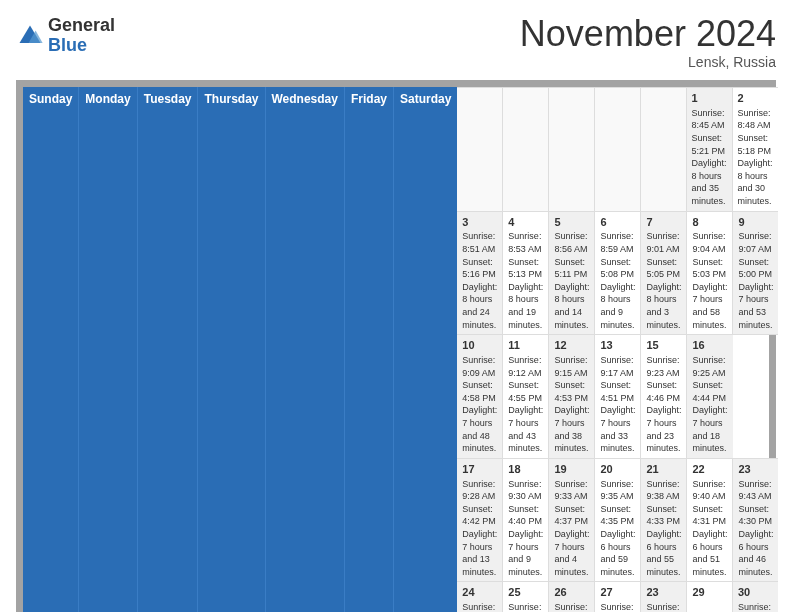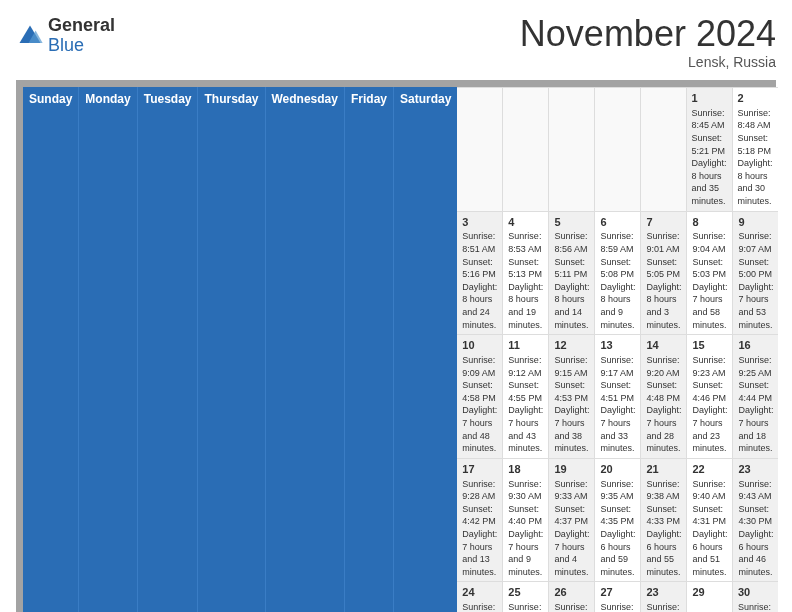--- a/index.html
+++ b/index.html
@@ -32,21 +32,21 @@
       flex-direction: column;
       line-height: 1.1;
     }
     .logo-general {
       font-size: 18px;
       font-weight: bold;
       color: #333;
     }
     .logo-blue {
       font-size: 18px;
-      font-weight: normal;
+      font-weight: bold;
       color: #2a6db5;
     }
     .logo-icon {
       width: 28px;
       height: 28px;
       margin-right: 4px;
     }
     .title-section {
       text-align: right;
     }
@@ -202,24 +202,20 @@
             <div class="cell-text">Sunrise: 9:12 AM<br>Sunset: 4:55 PM<br>Daylight: 7 hours and 43 minutes.</div>
           </div>
           <div class="cal-cell shaded">
             <span class="day-num">12</span>
             <div class="cell-text">Sunrise: 9:15 AM<br>Sunset: 4:53 PM<br>Daylight: 7 hours and 38 minutes.</div>
           </div>
           <div class="cal-cell">
             <span class="day-num">13</span>
             <div class="cell-text">Sunrise: 9:17 AM<br>Sunset: 4:51 PM<br>Daylight: 7 hours and 33 minutes.</div>
           </div>
-          <div class="cal-cell shaded">
-            <span class="day-num">14</span>
-            <div class="cell-text">Sunrise: 9:20 AM<br>Sunset: 4:48 PM<br>Daylight: 7 hours and 28 minutes.</div>
-          </div>
           <div class="cal-cell">
             <span class="day-num">15</span>
             <div class="cell-text">Sunrise: 9:23 AM<br>Sunset: 4:46 PM<br>Daylight: 7 hours and 23 minutes.</div>
           </div>
           <div class="cal-cell shaded">
             <span class="day-num">16</span>
             <div class="cell-text">Sunrise: 9:25 AM<br>Sunset: 4:44 PM<br>Daylight: 7 hours and 18 minutes.</div>
           </div>
         </div>
         <div class="cal-row">

